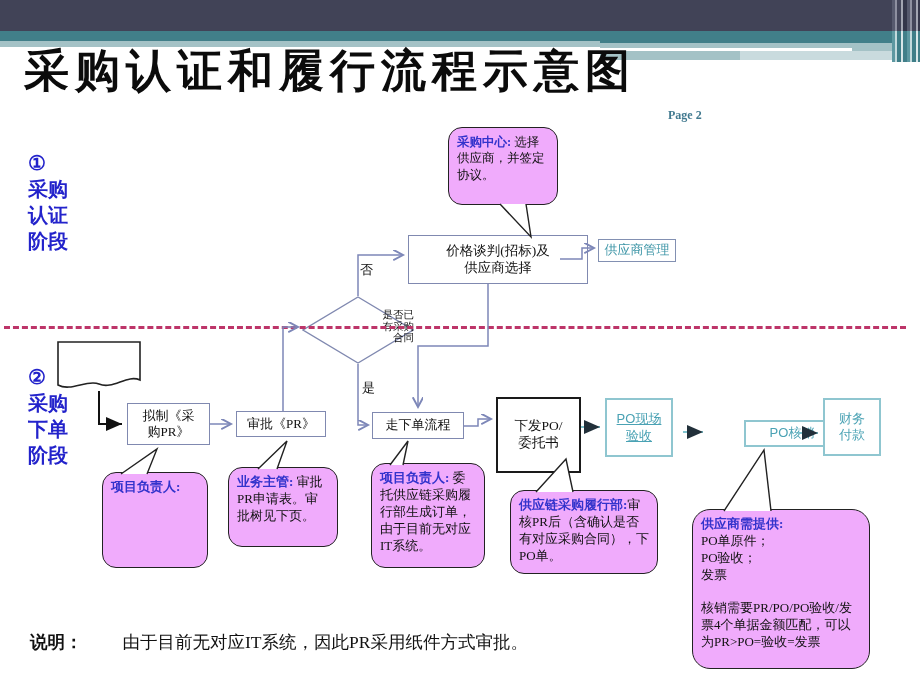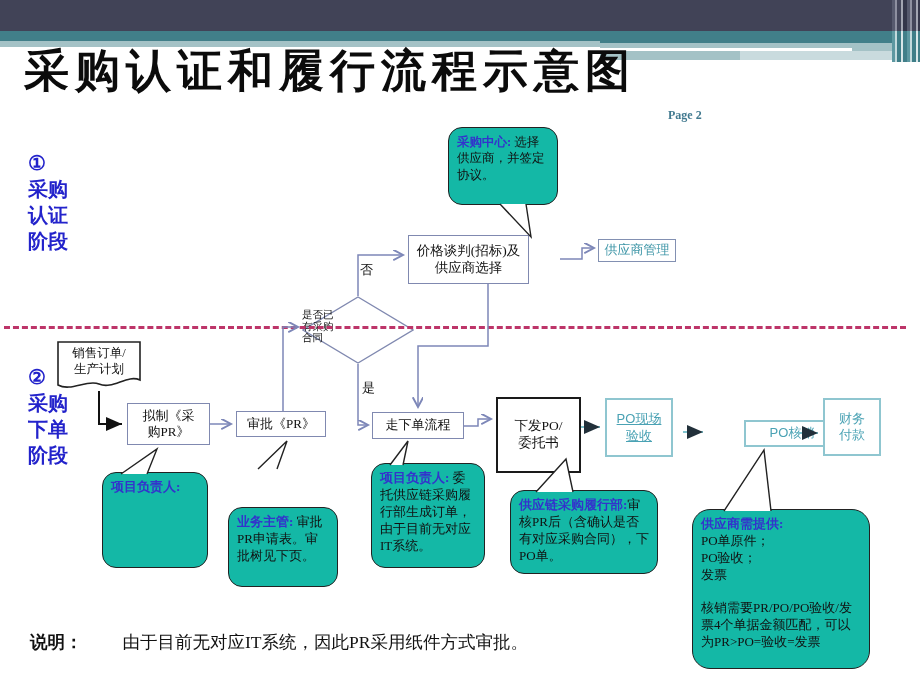--- a/index.html
+++ b/index.html
@@ -36,46 +36,46 @@
   .divider{left:4px;top:326px;width:902px;height:0;border-top:3px dashed #bd3569;}
 
   
   .box{display:flex;align-items:center;justify-content:center;text-align:center;
     background:#fff;border:1.6px solid #8089b0;font-size:13px;line-height:1.25;color:#111;}
   .box-doc{left:57px;top:341px;width:84px;height:50px;}
   .box-doc .doc-text{position:absolute;left:0;top:4px;width:84px;text-align:center;
     font-size:12.5px;line-height:1.3;color:#111;}
   .box-draft{left:127px;top:403px;width:83px;height:42px;}
   .box-approve{left:236px;top:411px;width:90px;height:26px;}
-  .box-negotiate{left:408px;top:235px;width:121px;height:49px;font-size:13.5px;}
+  .box-negotiate{left:408px;top:235px;width:180px;height:49px;font-size:13.5px;}
   .box-vendor{left:598px;top:239px;width:78px;height:23px;border-color:#8290b2;
     color:#3e96a7;font-family:"Liberation Sans",sans-serif;}
   .box-orderflow{left:372px;top:412px;width:92px;height:27px;}
   .box-po{left:496px;top:381px;width:85px;height:76px;border:2px solid #1a1a1a;font-size:13.5px;margin-top:16px;}
   .box-teal{border:2px solid #8fc6d0;color:#4aa2b4;font-family:"Liberation Sans",sans-serif;}
   .box-accept{left:605px;top:398px;width:68px;height:59px;text-decoration:underline;}
   .box-writeoff{left:744px;top:420px;width:96px;height:27px;}
   .box-finance{left:823px;top:398px;width:58px;height:58px;}
 
   
   .diamond{left:302px;top:296px;width:112px;height:68px;}
-  .diamond-text{position:absolute;left:0;top:13px;width:112px;text-align:left;
+  .diamond-text{position:absolute;left:0;top:13px;width:112px;text-align:right;
     font-size:10.5px;line-height:11.5px;color:#111;}
   .flow-label{font-size:13px;color:#111;}
   .label-no{left:360px;top:261px;}
   .label-yes{left:362px;top:379px;}
 
   
-  .bubble{background:#14b8a6;border:1.4px solid #222;border-radius:14px;
+  .bubble{background:#f0abfc;border:1.4px solid #222;border-radius:14px;
     padding:6px 8px;font-size:13px;line-height:1.3;color:#111;}
   .lead{color:#3333cc;font-weight:bold;}
   .lead-block{display:block;}
   .bub-a{left:448px;top:127px;width:110px;height:78px;font-size:12.5px;}
   .bub-b{left:102px;top:472px;width:106px;height:96px;}
-  .bub-c{left:228px;top:467px;width:110px;height:80px;margin-top:40px;}
+  .bub-c{left:228px;top:467px;width:110px;height:80px;}
   .bub-d{left:371px;top:463px;width:114px;height:105px;}
   .bub-e{left:510px;top:490px;width:148px;height:84px;}
   .bub-f{left:692px;top:509px;width:178px;height:160px;border-radius:18px;}
 
   
   .note{left:30px;top:630px;display:flex;gap:40px;font-size:17.5px;}
   .note-label{font-weight:bold;}
 
   .overlay{left:0;top:0;pointer-events:none;}
 </style>
@@ -113,22 +113,20 @@
 有采购
 合同</div>
   </div>
 
   <div class="abs divider"></div>
 
   <div class="abs box-doc">
     <svg width="84" height="50">
       <path d="M1,1 H83 V39 C70,33 56,49 42,43 C30,38 14,51 1,44 Z" fill="#ffffff" stroke="#222" stroke-width="1.6"></path>
     </svg>
-    <div class="doc-text pre">销售订单/
-生产计划</div>
   </div>
 
   <div class="abs box box-draft pre">拟制《采
 购PR》</div>
   <div class="abs box box-approve">审批《PR》</div>
   <div class="abs box box-negotiate pre">价格谈判(招标)及
 供应商选择</div>
   <div class="abs box box-vendor">供应商管理</div>
   <div class="abs box box-orderflow">走下单流程</div>
   <div class="abs box box-po pre">下发PO/

